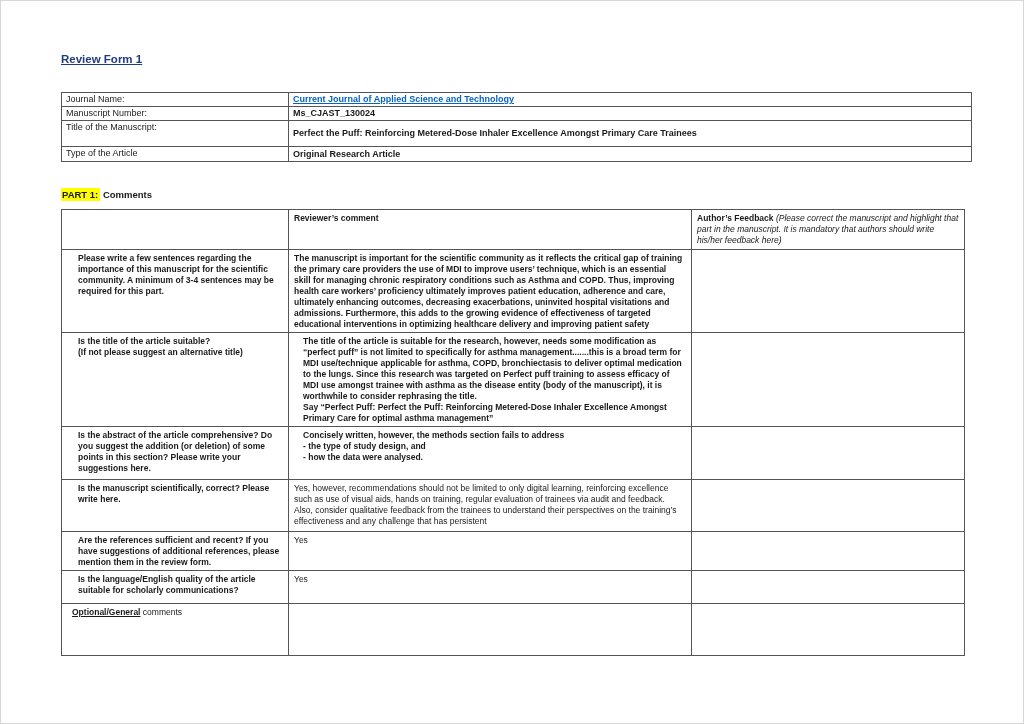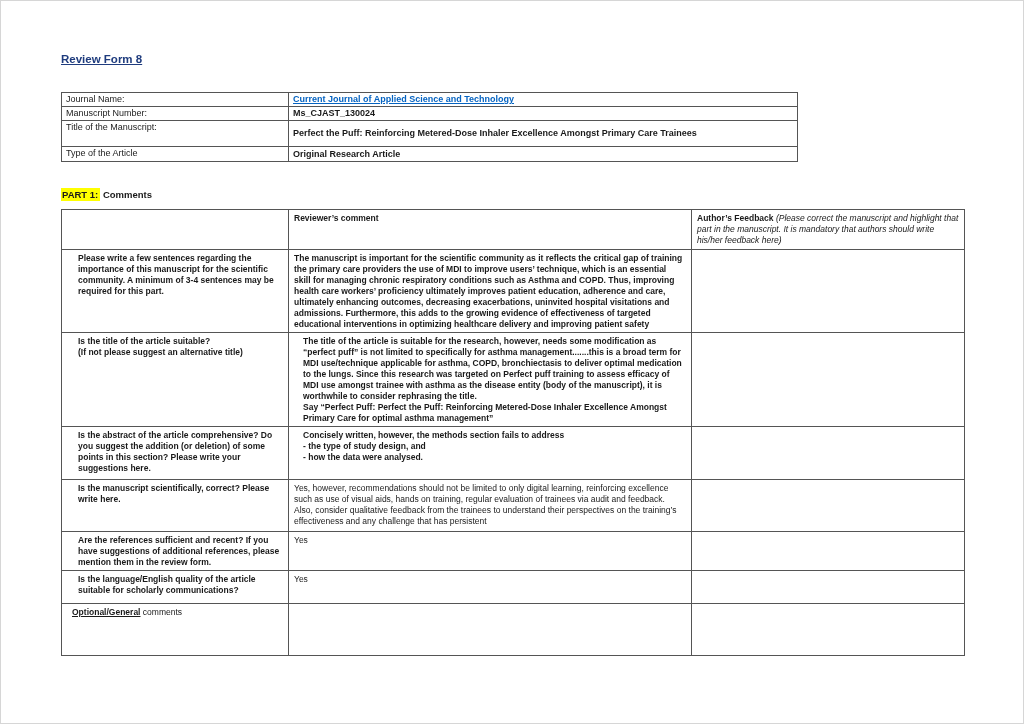--- a/index.html
+++ b/index.html
@@ -19,21 +19,21 @@
     left: 60px; top: 52px;
     font-size: 11.5px;
     font-weight: bold;
     text-decoration: underline;
     color: #1f3c7e;
   }
   table { border-collapse: collapse; table-layout: fixed; }
   td { border: 1px solid #555; vertical-align: top; }
 
   
-  .meta-table { position: absolute; left: 60px; top: 91px; width: 737px; }
+  .meta-table { position: absolute; left: 60px; top: 91px; width: 911px; }
   .meta-table td { font-size: 9px; line-height: 11px; padding: 1px 4px; }
   .meta-label { width: 227px; color: #222; }
   .meta-value { font-weight: bold; }
   .meta-row-title td.meta-value { vertical-align: middle; }
   .meta-row-type td.meta-value { vertical-align: middle; }
   .journal-link { color: #0563c1; font-weight: bold; text-decoration: underline; cursor: pointer; }
 
   
   .part-heading { position: absolute; left: 60px; top: 188px; font-size: 9.5px; font-weight: bold; }
   .part-highlight { background: #ffff00; padding: 1px 2px 1px 1px; }
@@ -58,21 +58,21 @@
   .f-created { left: 60px; }
   .f-checked { left: 178px; }
   .f-approved { left: 299px; }
   .f-version { left: 463px; }
 </style>
 </head>
 <body>
 
 <div class="page">
 
-  <div class="doc-title">Review Form 8</div>
+  <div class="doc-title">Review Form 1</div>
 
   <table class="meta-table">
     <tbody>
         <tr style="height:14px;">
       <td class="meta-label">Journal Name:</td>
       <td class="meta-value"><span class="journal-link">Current Journal of Applied Science and Technology</span></td>
     </tr>
     <tr style="height:14px;">
       <td class="meta-label">Manuscript Number:</td>
       <td class="meta-value">Ms_CJAST_130024</td>

